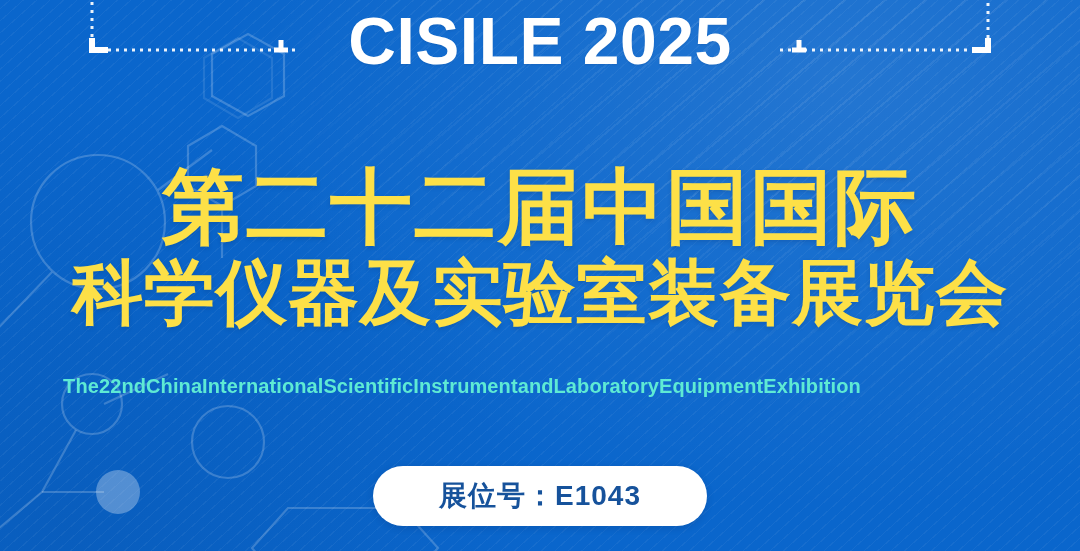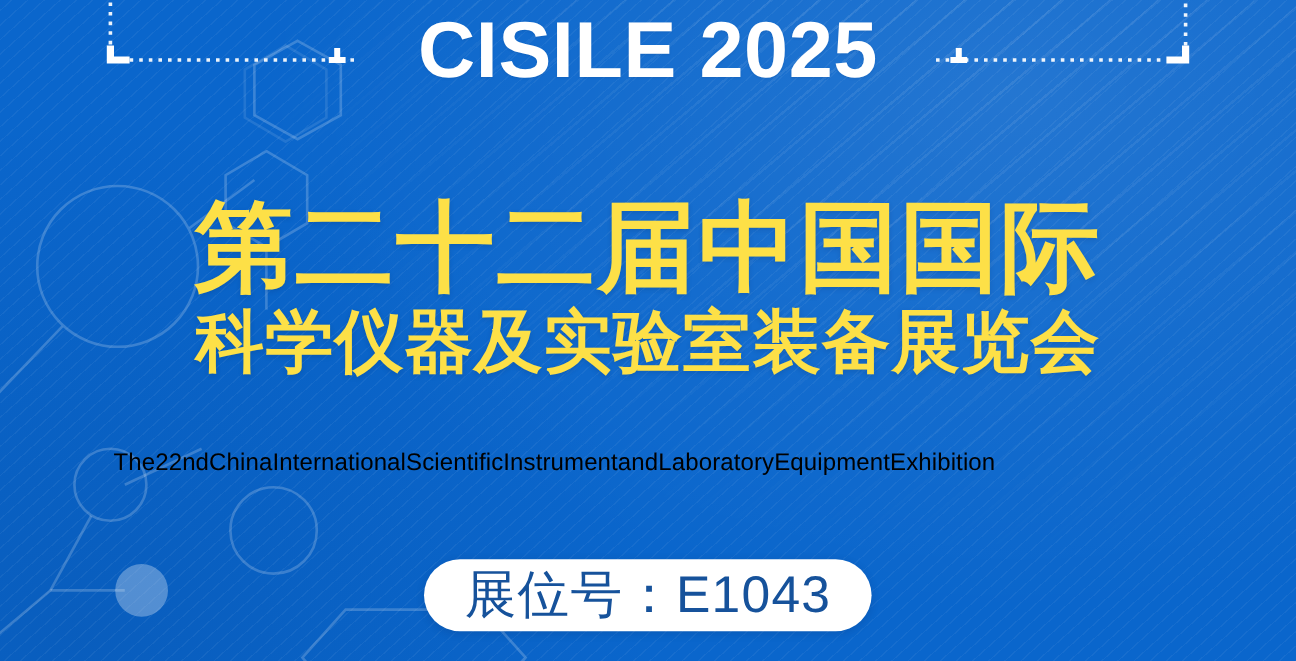--- a/index.html
+++ b/index.html
@@ -104,32 +104,32 @@
     color: #fde047;
     font-weight: 700;
     font-size: 82px;
     line-height: 1.14;
     letter-spacing: 2px;
     margin: 0;
     text-shadow: 0 2px 4px rgba(0,30,80,0.16);
   }
   .title-cn.line2 {
     letter-spacing: 1px;
-    font-size: 57px;
+    font-size: 71px;
   }
 
   #subtitle-en {
     position: absolute;
     left: 0;
     top: 375px;
     width: 924px;
     text-align: center;
-    color: #000000;
+    color: #5eead4;
     font-size: 20px;
-    font-weight: 400;
+    font-weight: 700;
     letter-spacing: 0.1px;
     z-index: 6;
   }
 
   
   #booth-pill {
     position: absolute;
     left: 50%;
     transform: translateX(-50%);
     top: 466px;
@@ -140,22 +140,22 @@
     background: #ffffff;
     border-radius: 34px;
     display: flex;
     align-items: center;
     justify-content: center;
     z-index: 7;
     box-shadow: 0 2px 7px rgba(0,25,70,0.16);
   }
   #booth-pill-text {
     color: #16529b;
-    font-size: 43px;
-    font-weight: 400;
+    font-size: 28px;
+    font-weight: 700;
     letter-spacing: 1px;
     white-space: nowrap;
     line-height: 1;
   }
 </style>
 </head>
 <body>
 
 <div id="banner">
 

